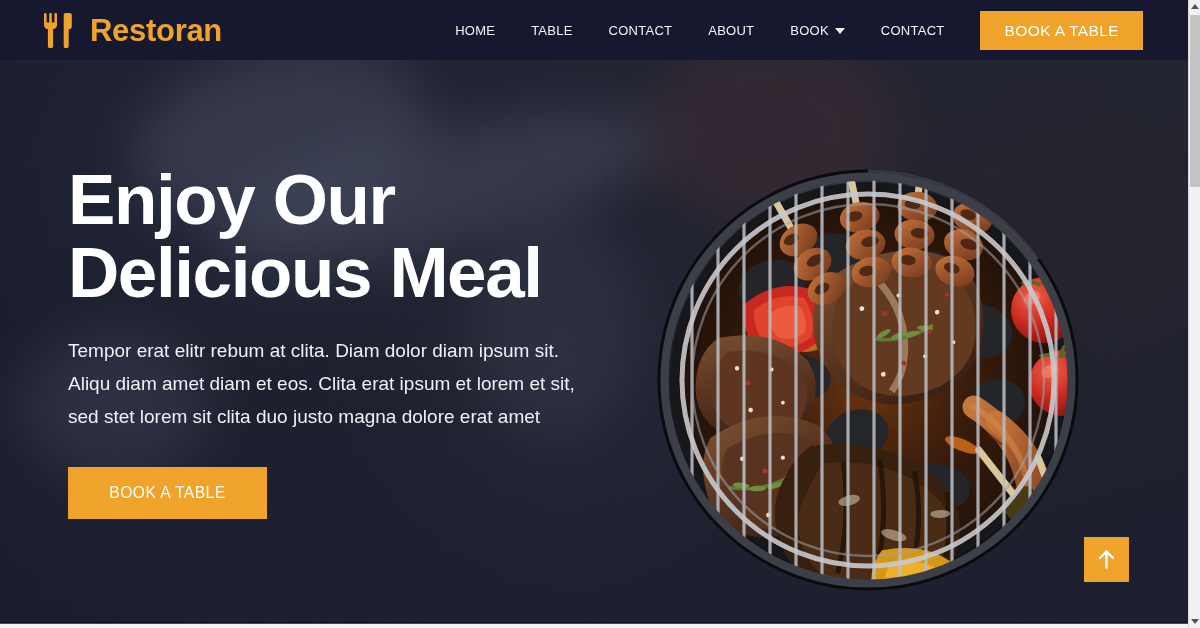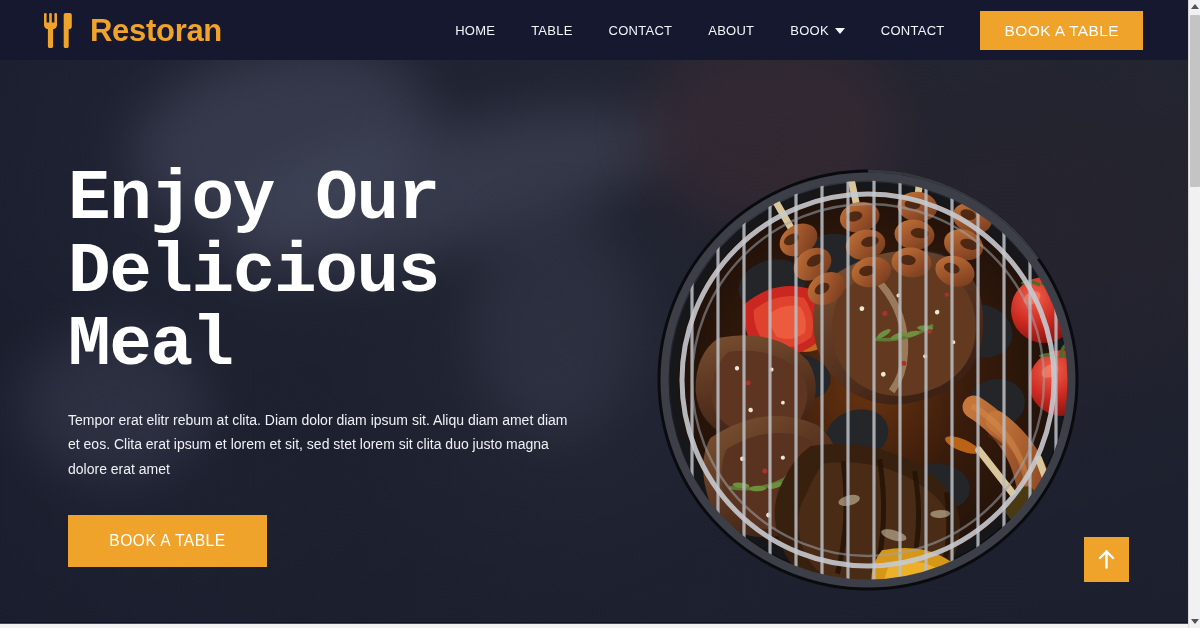--- a/index.html
+++ b/index.html
@@ -124,25 +124,24 @@
     width:560px;
     z-index:10;
   }
   .hero-title {
     color:#FFFFFF;
     font-size:71px;
     font-weight:bold;
     line-height:1.03;
     letter-spacing:-1.4px;
     margin:0 0 26px 0;
-    font-family:Liberation Mono, monospace;
   }
   .hero-text {
     color:#F0F1F4;
-    font-size:14px;
+    font-size:19px;
     line-height:1.72;
     width:510px;
     margin:0 0 34px 0;
   }
   .hero-cta {
     background:#EFA32A;
     color:#FFFFFF;
     border:none;
     font-size:15.6px;
     letter-spacing:0.5px;

